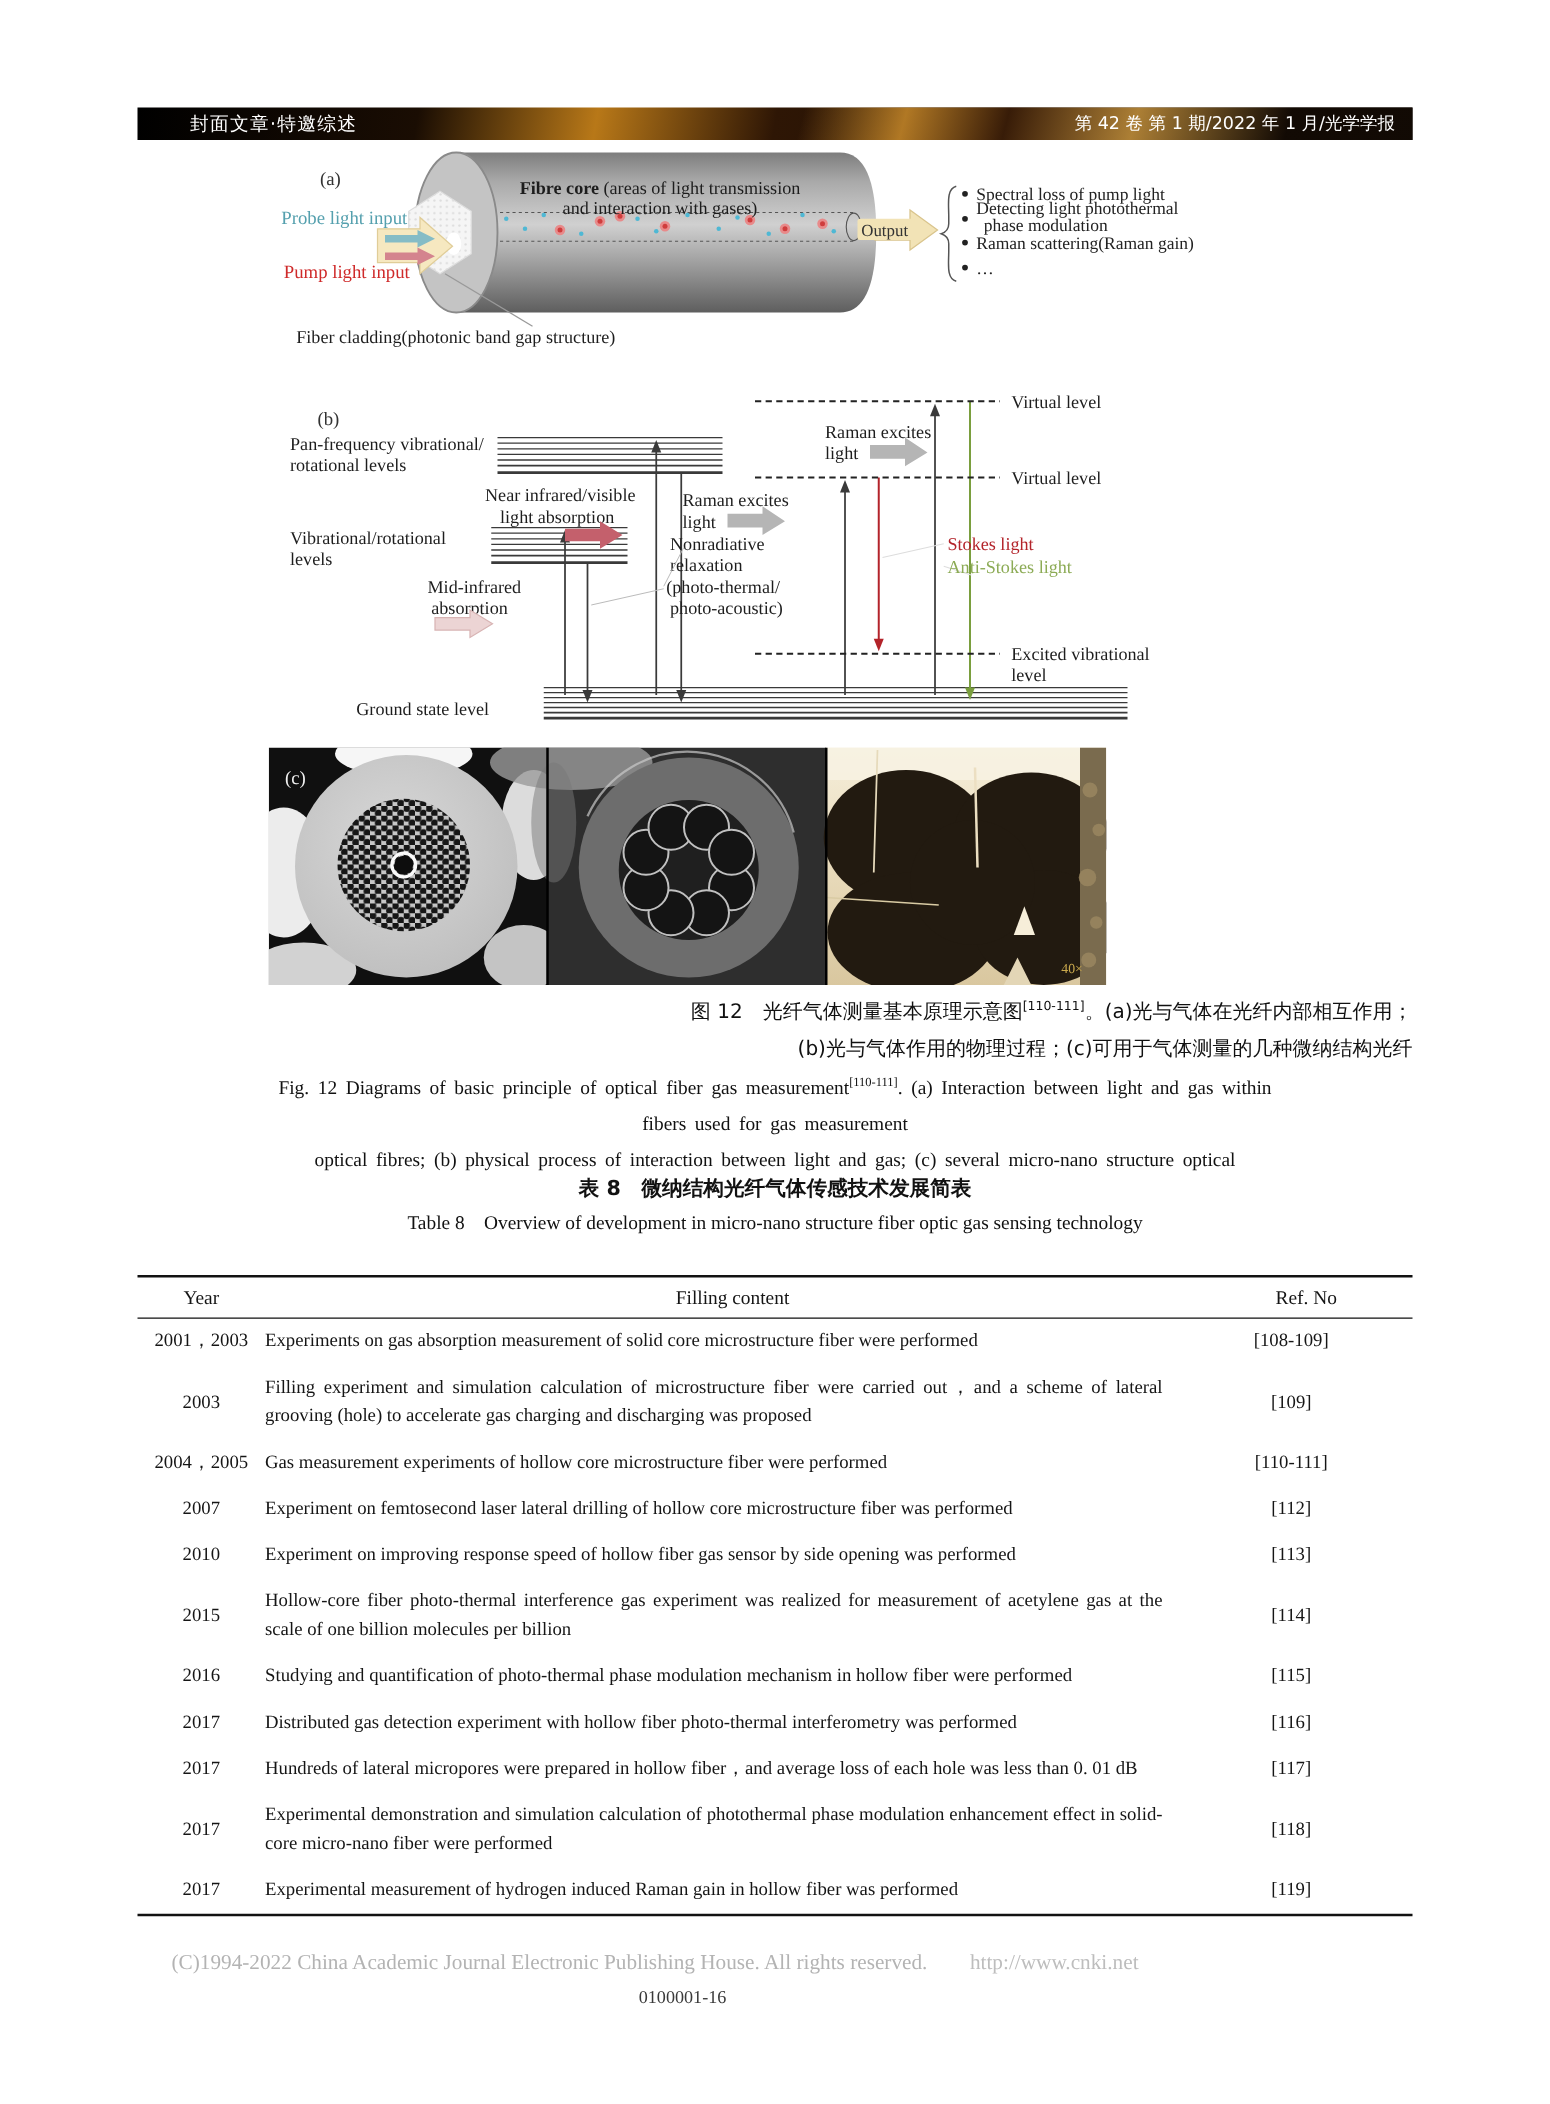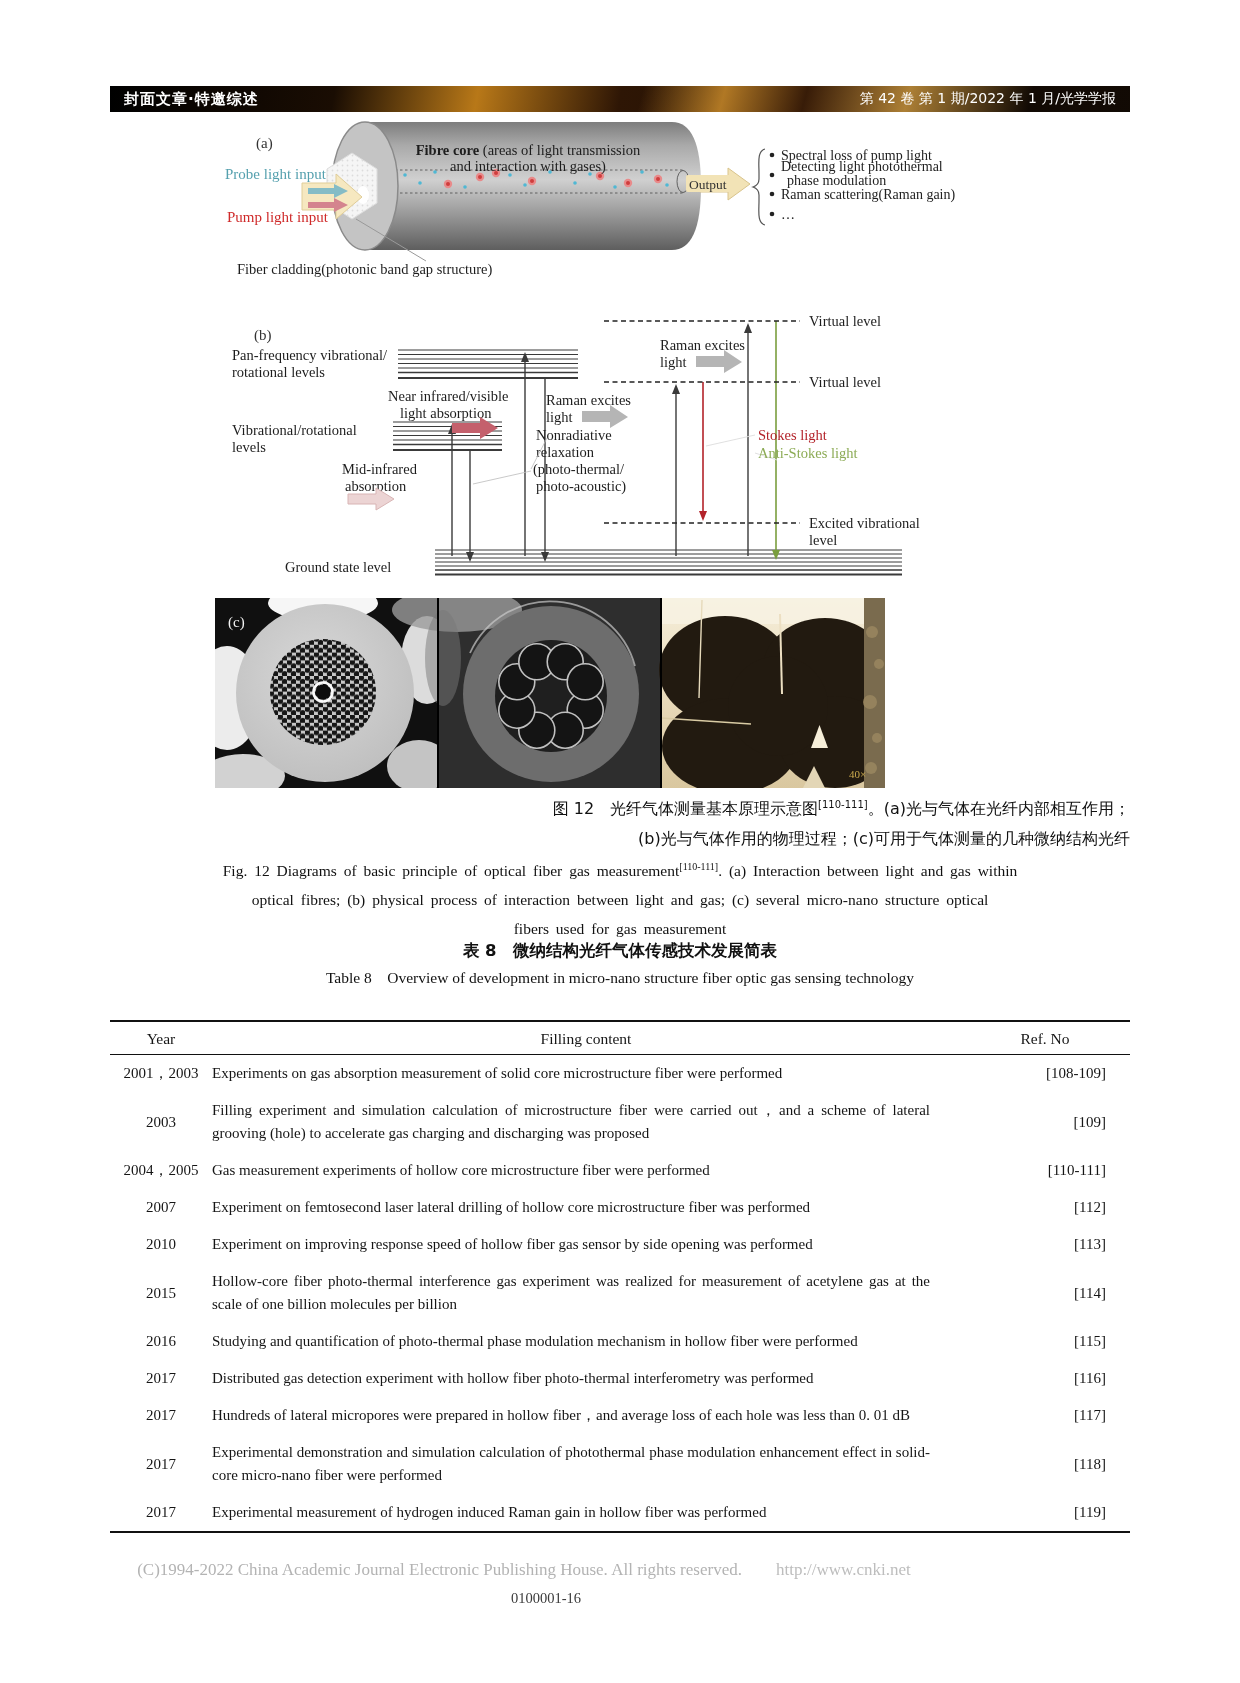--- a/index.html
+++ b/index.html
@@ -6,40 +6,40 @@
   #page{position:relative;width:1240px;height:1683px;background:#fff;overflow:hidden;
         font-family:"Liberation Serif","DejaVu Serif",serif;color:#1a1a1a;}
   
   .hbar{position:absolute;left:110px;top:86px;width:1020px;height:26px;
         display:flex;align-items:center;justify-content:space-between;
         padding:0 14px;box-sizing:border-box;color:#fff;
         font-family:"DejaVu Sans","Liberation Sans",sans-serif;
         background:
           linear-gradient(105deg, rgba(0,0,0,0) 52%, rgba(201,138,42,.85) 60%, rgba(58,29,8,.9) 68%, rgba(222,166,70,.75) 78%, rgba(18,10,4,.95) 90%),
           linear-gradient(100deg,#000 0%,#1a0d03 22%,#b87818 36%,#2e1605 50%,#0a0502 100%);}
-  .hbar .l{font-size:15px;font-weight:bold;letter-spacing:1px;}
+  .hbar .l{font-size:15px;font-weight:normal;letter-spacing:1px;margin-left:28px;}
   .hbar .r{font-size:14px;}
   svg text{font-family:"Liberation Serif","DejaVu Serif",serif;}
   .figsvg{position:absolute;}
   
   .cap{position:absolute;left:110px;width:1020px;text-align:center;color:#111;}
   .capzh{top:794px;font-size:16px;line-height:30px;font-family:"DejaVu Sans",sans-serif;text-align:right;}
   .capen{top:856px;font-size:15.5px;line-height:29px;word-spacing:3px;}
   .tzh{top:940px;font-size:16.5px;font-weight:bold;font-family:"DejaVu Sans",sans-serif;}
   .ten{top:968px;font-size:15.5px;}
   sup.rf{font-size:10px;vertical-align:super;line-height:0;}
   
   .tblwrap{position:absolute;left:110px;top:1020px;width:1020px;}
   table.t8{width:1020px;border-collapse:collapse;border-top:2px solid #111;border-bottom:2px solid #111;
            font-size:15px;line-height:23px;color:#151515;}
   table.t8 th{font-weight:normal;font-size:15.5px;padding:5px 0 4px;border-bottom:1.5px solid #111;text-align:center;}
   table.t8 td{padding:7px 0;vertical-align:middle;}
   td.cy{text-align:center;}
   td.cc{text-align:justify;padding-right:30px !important;}
-  td.cr{text-align:right;padding-right:24px !important;}
+  td.cr{text-align:center;padding-right:24px !important;}
   
   .copy{position:absolute;left:0;top:1560px;width:1048px;text-align:center;
         font-size:17px;color:#b3b3b3;}
   .copy .url{margin-left:34px;color:#bdbdbd;}
   .pnum{position:absolute;left:0;top:1590px;width:1092px;text-align:center;font-size:14.5px;color:#3a3a3a;}
 </style>
 </head>
 <body>
 
 <div id="page">
@@ -315,22 +315,22 @@
     <rect x="222" y="0" width="2" height="190" fill="#000"></rect>
     <rect x="445" y="0" width="2" height="190" fill="#000"></rect>
   </svg>
 
   <div class="cap capzh">
     <div><span>图 12　光纤气体测量基本原理示意图</span><sup class="rf">[110-111]</sup><span>。(a)光与气体在光纤内部相互作用；</span></div>
     <div>(b)光与气体作用的物理过程；(c)可用于气体测量的几种微纳结构光纤</div>
   </div>
   <div class="cap capen">
     <div><span>Fig. 12  Diagrams of basic principle of optical fiber gas measurement</span><sup class="rf">[110-111]</sup><span>. (a) Interaction between light and gas within</span></div>
+    <div>fibers used for gas measurement</div>
     <div>optical fibres; (b) physical process of interaction between light and gas; (c) several micro-nano structure optical</div>
-    <div>fibers used for gas measurement</div>
   </div>
 
   <div class="cap tzh">表 8　微纳结构光纤气体传感技术发展简表</div>
   <div class="cap ten">Table 8　Overview of development in micro-nano structure fiber optic gas sensing technology</div>
 
   <div class="tblwrap">
     <table class="t8">
       <colgroup>
           <col style="width:102px">
           <col style="width:748px">

